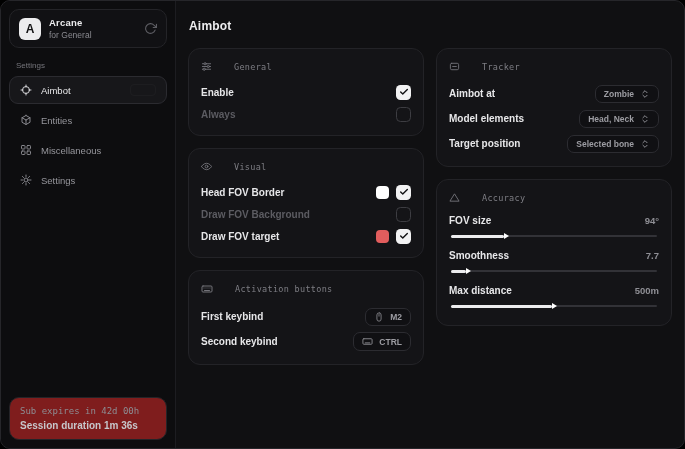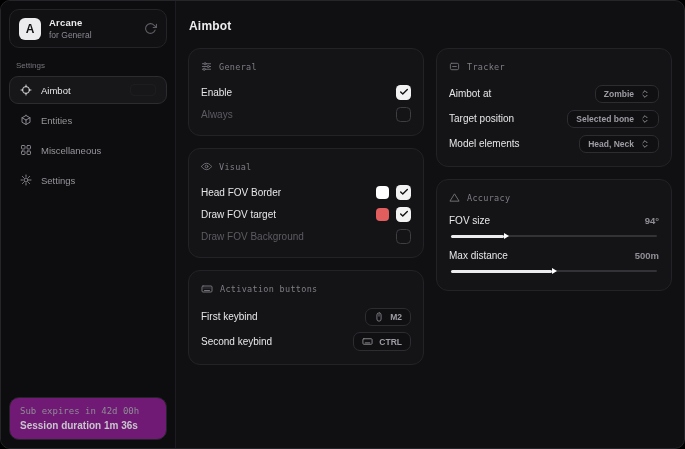--- a/index.html
+++ b/index.html
@@ -48,42 +48,42 @@
   .nav-item .nicon { display:flex; color:#87878d; }
   .nav-item.active { background:#17171a; border-color:#2b2b30; color:#e9e9eb; }
   .nav-item.active .nicon { color:#d7d7da; }
   .nav-badge {
     margin-left:auto; width:26px; height:12px;
     border:1px solid #222226; border-radius:4px; opacity:.55;
   }
   .sub-card {
     margin-top:auto;
     border:1px solid #242428; border-radius:10px;
-    padding:8px 10px; background:#701a75;
+    padding:8px 10px; background:#7f1d1d;
   }
   .sub-line1 { font-family:"DejaVu Sans Mono", monospace; font-size:9px; color:#8d8d93; }
   .sub-line2 { font-size:10px; color:#c7c7cb; margin-top:4px; font-weight:600; }
   
   .main { flex:1; padding:13px 12px; overflow:hidden; }
   .page-title { font-size:12px; font-weight:700; color:#ededef; margin:5px 0 15px 1px; letter-spacing:.2px; }
   .columns { display:grid; grid-template-columns:1fr 1fr; gap:12px; align-items:start; }
   .col { display:flex; flex-direction:column; gap:12px; }
   .card {
     background:#141417; border:1px solid #232327; border-radius:12px;
     padding:10px 12px;
   }
   .card-header {
-    display:flex; align-items:center; gap:7px;
+    display:flex; align-items:center; gap:22px;
     color:#7e7e84; font-family:"DejaVu Sans Mono", monospace;
     font-size:8.5px; margin:2px 0 9px; letter-spacing:.3px;
   }
   .card-header .hicon { display:flex; color:#737379; }
   .row { display:flex; align-items:center; justify-content:space-between; min-height:22px; }
   .row.tall { min-height:25px; }
-  .row-label { font-size:10px; font-weight:400; color:#e7e7e9; }
+  .row-label { font-size:10px; font-weight:700; color:#e7e7e9; }
   .row-label.dim { color:#5c5c62; }
   .controls { display:flex; align-items:center; gap:7px; }
   .checkbox {
     width:15px; height:15px; border-radius:4.5px; cursor:pointer;
     display:flex; align-items:center; justify-content:center;
   }
   .checkbox.checked { background:#f2f2f3; }
   .checkbox.unchecked { border:1.5px solid #3d3d42; background:transparent; }
   .swatch { width:13px; height:13px; border-radius:4px; cursor:pointer; }
   .pill {
@@ -239,34 +239,34 @@
             <span class="controls">
               <span class="swatch" style="background:#ffffff"></span>
               <span class="checkbox checked">
                 <svg width="10" height="10" viewBox="0 0 24 24" fill="none" stroke="#141416" stroke-width="3.4" stroke-linecap="round" stroke-linejoin="round">
                     <path d="M20 6L9 17l-5-5"></path>
                   </svg>
               </span>
             </span>
           </div>
           <div class="row">
+            <span class="row-label dim">Draw FOV Background</span>
+            <span class="controls">
+              <span class="checkbox unchecked"></span>
+            </span>
+          </div>
+          <div class="row">
             <span class="row-label">Draw FOV target</span>
             <span class="controls">
               <span class="swatch" style="background:#e25d5d"></span>
               <span class="checkbox checked">
                 <svg width="10" height="10" viewBox="0 0 24 24" fill="none" stroke="#141416" stroke-width="3.4" stroke-linecap="round" stroke-linejoin="round">
                     <path d="M20 6L9 17l-5-5"></path>
                   </svg>
               </span>
-            </span>
-          </div>
-          <div class="row">
-            <span class="row-label dim">Draw FOV Background</span>
-            <span class="controls">
-              <span class="checkbox unchecked"></span>
             </span>
           </div>
         </section>
 
         <section class="card">
           <div class="card-header">
             <span class="hicon">
               <svg width="12" height="12" viewBox="0 0 24 24" fill="none" stroke="currentColor" stroke-width="2" stroke-linecap="round">
                   <rect x="2" y="6" width="20" height="12" rx="2"></rect>
                   <path d="M7 15h10"></path>
@@ -321,43 +321,43 @@
               <span>Zombie</span>
               <span class="picon">
                 <svg width="10" height="10" viewBox="0 0 24 24" fill="none" stroke="currentColor" stroke-width="2.4" stroke-linecap="round" stroke-linejoin="round">
                     <path d="M7 9l5-5 5 5"></path>
                     <path d="M7 15l5 5 5-5"></path>
                   </svg>
               </span>
             </span>
           </div>
           <div class="row tall">
+            <span class="row-label">Model elements</span>
+            <span class="pill">
+              <span>Head, Neck</span>
+              <span class="picon">
+                <svg width="10" height="10" viewBox="0 0 24 24" fill="none" stroke="currentColor" stroke-width="2.4" stroke-linecap="round" stroke-linejoin="round">
+                    <path d="M7 9l5-5 5 5"></path>
+                    <path d="M7 15l5 5 5-5"></path>
+                  </svg>
+              </span>
+            </span>
+          </div>
+          <div class="row tall">
             <span class="row-label">Target position</span>
             <span class="pill">
               <span>Selected bone</span>
               <span class="picon">
                 <svg width="10" height="10" viewBox="0 0 24 24" fill="none" stroke="currentColor" stroke-width="2.4" stroke-linecap="round" stroke-linejoin="round">
                     <path d="M7 9l5-5 5 5"></path>
                     <path d="M7 15l5 5 5-5"></path>
                   </svg>
               </span>
             </span>
           </div>
-          <div class="row tall">
-            <span class="row-label">Model elements</span>
-            <span class="pill">
-              <span>Head, Neck</span>
-              <span class="picon">
-                <svg width="10" height="10" viewBox="0 0 24 24" fill="none" stroke="currentColor" stroke-width="2.4" stroke-linecap="round" stroke-linejoin="round">
-                    <path d="M7 9l5-5 5 5"></path>
-                    <path d="M7 15l5 5 5-5"></path>
-                  </svg>
-              </span>
-            </span>
-          </div>
         </section>
 
         <section class="card">
           <div class="card-header">
             <span class="hicon">
               <svg width="11" height="11" viewBox="0 0 24 24" fill="none" stroke="currentColor" stroke-width="2" stroke-linejoin="round">
                   <path d="M12 4L22 20H2z"></path>
                 </svg>
             </span>
             <span>Accuracy</span>
@@ -369,20 +369,32 @@
               <span class="slider-value">94°</span>
             </div>
             <div class="slider">
               <div class="slider-track"></div>
               <div class="slider-fill" style="width: 25%;">
                 <div class="slider-thumb"></div>
               </div>
             </div>
           </div>
 
+          <div class="slider-group">
+            <div class="row" style="min-height:16px">
+              <span class="row-label">Smoothness</span>
+              <span class="slider-value">7.7</span>
+            </div>
+            <div class="slider">
+              <div class="slider-track"></div>
+              <div class="slider-fill" style="width: 7%;">
+                <div class="slider-thumb"></div>
+              </div>
+            </div>
+          </div>
 
           <div class="slider-group" style="margin-bottom:0">
             <div class="row" style="min-height:16px">
               <span class="row-label">Max distance</span>
               <span class="slider-value">500m</span>
             </div>
             <div class="slider">
               <div class="slider-track"></div>
               <div class="slider-fill" style="width: 48%;">
                 <div class="slider-thumb"></div>

